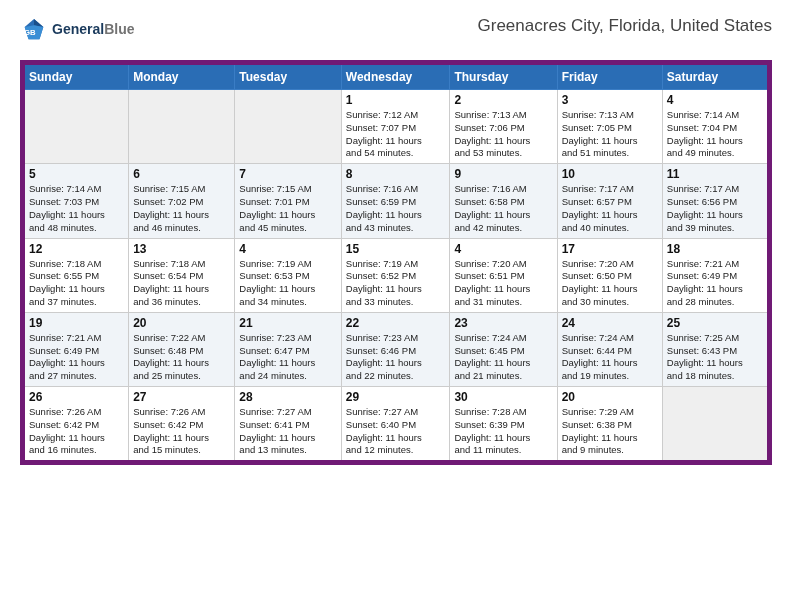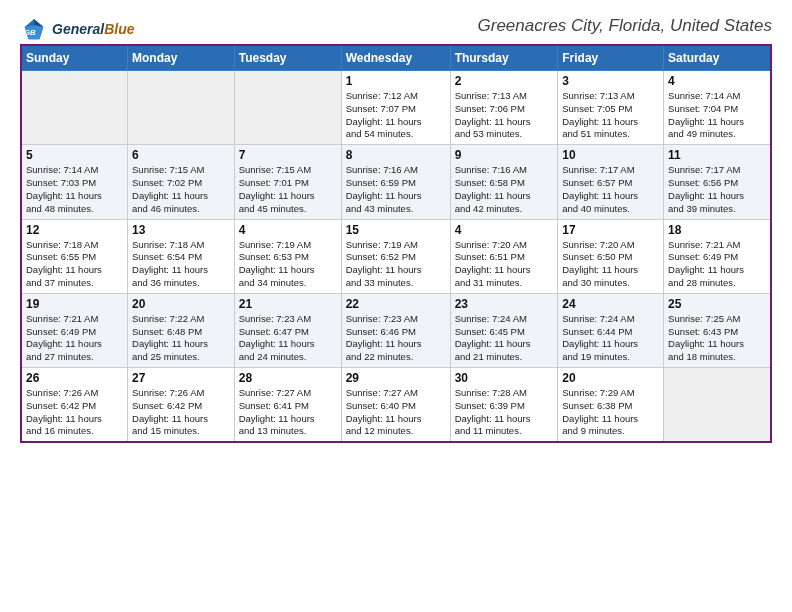--- a/index.html
+++ b/index.html
@@ -13,22 +13,21 @@
     .page {
       width: 792px;
       min-height: 612px;
       padding: 16px 20px 10px 20px;
       background: #fff;
     }
     .header {
       display: flex;
       justify-content: space-between;
       align-items: flex-start;
-      margin-bottom: 0;
-      font-style: italic;
+      margin-bottom: 16px;
     }
     .logo {
       display: flex;
       align-items: center;
       gap: 4px;
     }
     .logo-text {
       font-size: 14px;
       font-weight: bold;
       color: #1a3a5c;
@@ -46,21 +45,21 @@
       font-weight: bold;
       color: #222;
     }
     .location-title {
       font-size: 17px;
       color: #444;
     }
     .calendar {
       width: 100%;
       border-collapse: collapse;
-      border: 2px solid #701a75;
+      border: 5px solid #701a75;
     }
     .calendar th {
       background: #2a6db5;
       color: #fff;
       font-size: 12px;
       font-weight: bold;
       padding: 5px 4px;
       text-align: left;
       border: 1px solid #3a7dc5;
     }
@@ -109,21 +108,21 @@
   <div class="header">
     <div class="logo">
       <svg class="logo-icon" viewBox="0 0 36 36">
         <polygon points="18,4 30,14 25,30 11,30 6,14" fill="#2a6db5"></polygon>
         <polygon points="18,4 30,14 18,12" fill="#1a4f8a"></polygon>
         <polygon points="18,12 30,14 25,30 11,30 6,14" fill="#3a8ed5"></polygon>
         <text x="5" y="24" font-size="10" fill="white" font-weight="bold">GB</text>
       </svg>
       <div>
         <div class="logo-text">
-          <span style="color:#1a3a5c;">General</span><span style="color:#a16207;">Blue</span>
+          <span style="color:#1a3a5c;">General</span><span style="color:#737373;">Blue</span>
         </div>
       </div>
     </div>
     <div class="title-block">
       <div class="location-title">Greenacres City, Florida, United States</div>
     </div>
   </div>
 
   <table class="calendar">
     <thead>

